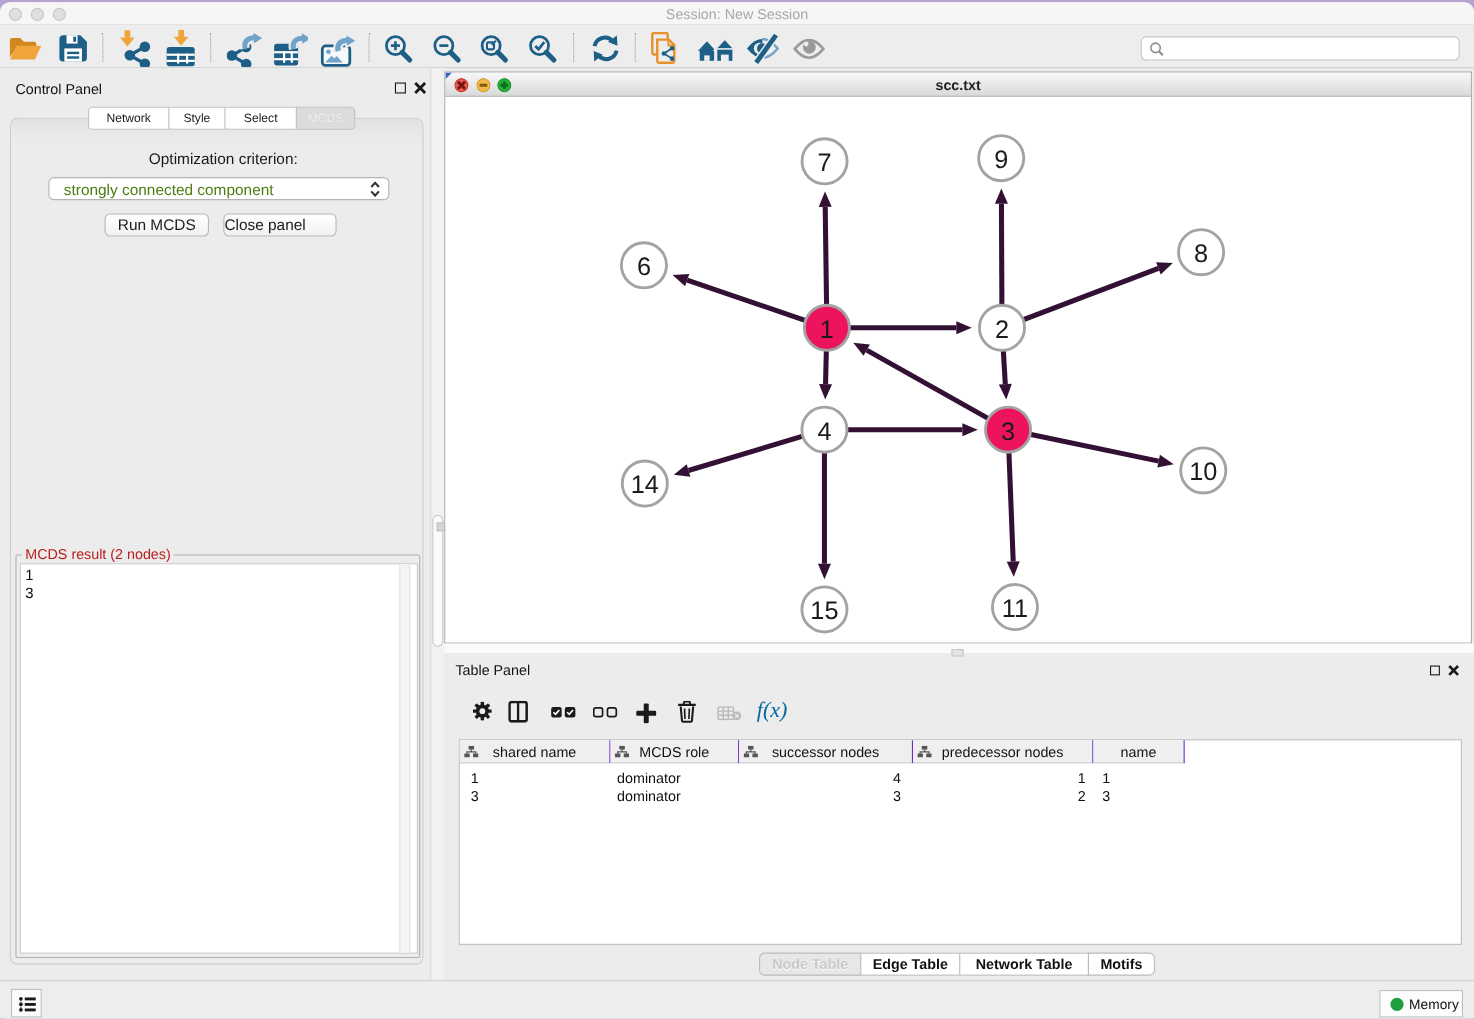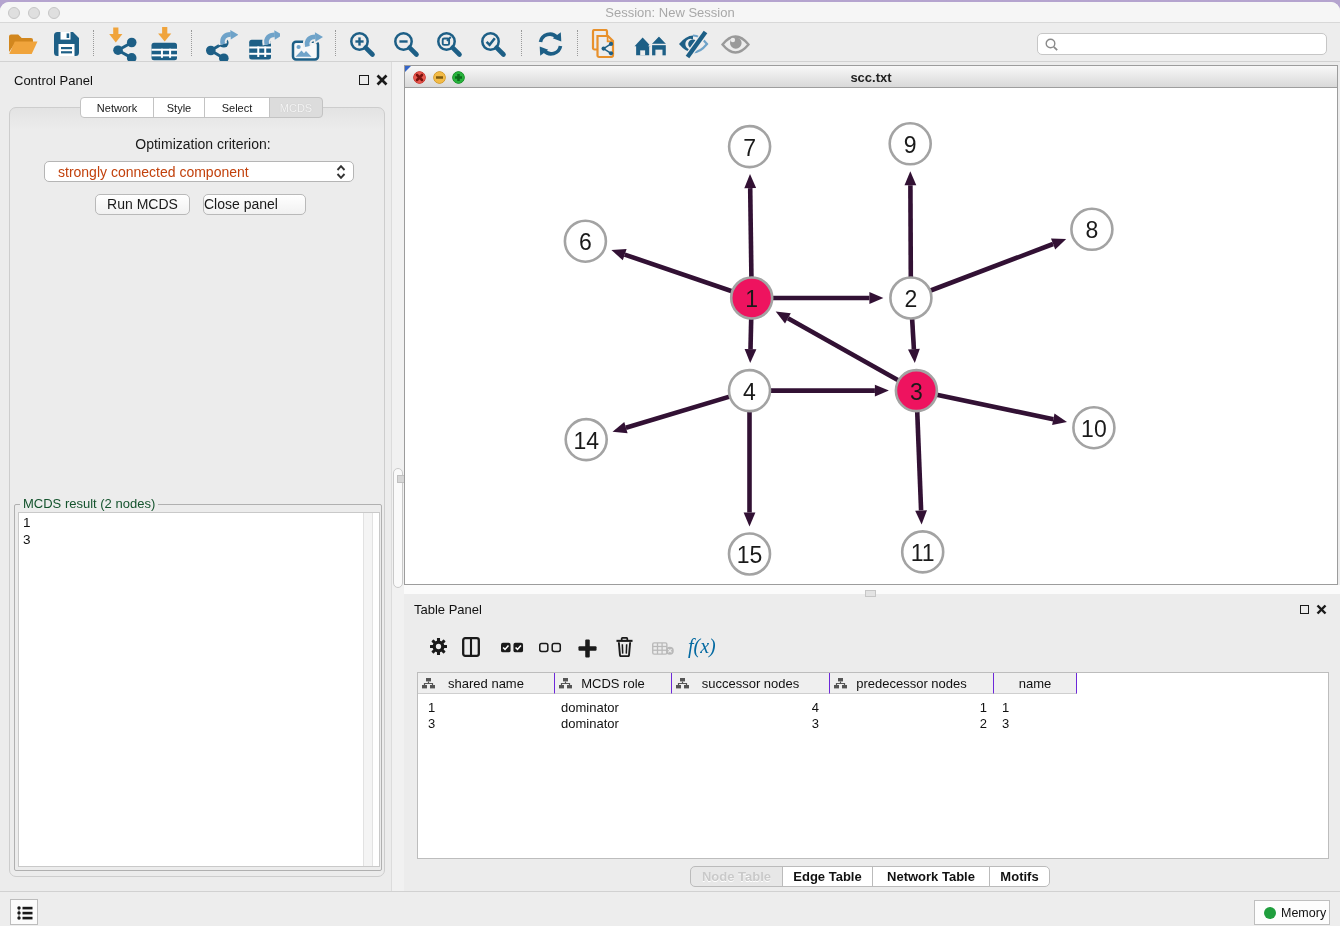--- a/index.html
+++ b/index.html
@@ -209,30 +209,30 @@
         <line x1="1.5" y1="1.5" x2="10.5" y2="10.5" stroke="#1a1a1a" stroke-width="2.6"></line>
         <line x1="10.5" y1="1.5" x2="1.5" y2="10.5" stroke="#1a1a1a" stroke-width="2.6"></line>
       </svg>
 <div id="cp-box"></div>
 <div class="tab" style="left:80px;width:74px;border-radius:4px 0 0 4px;">Network</div>
       <div class="tab" style="left:153px;width:52px;">Style</div>
       <div class="tab" style="left:204px;width:66px;">Select</div>
       <div class="tab" style="left:269px;width:54px;border-radius:0 4px 4px 0;background:#dcdcdc;color:#f5f5f5;text-shadow:0 0 1px #bbb;">MCDS</div>
 <div class="abs" style="left:14px;top:74px;width:378px;text-align:center;font-size:14px;color:#1a1a1a;">Optimization criterion:</div>
 <div class="abs" style="left:44px;top:99px;width:310px;height:21px;background:#fff;border:1px solid #b5b5b5;border-radius:5px;">
-  <div class="abs" style="left:13px;top:2px;font-size:14px;color:#c2410c;">strongly connected component</div>
+  <div class="abs" style="left:13px;top:2px;font-size:14px;color:#4d7c0f;">strongly connected component</div>
         <svg class="abs" style="right:7px;top:3px" width="10" height="14" viewBox="0 0 10 14">
           <polyline points="1.5,5 5,1.2 8.5,5" fill="none" stroke="#333" stroke-width="1.9"></polyline>
           <polyline points="1.5,9 5,12.8 8.5,9" fill="none" stroke="#333" stroke-width="1.9"></polyline>
         </svg>
 </div>
 <div class="abs" style="left:95px;top:132px;width:95px;height:21px;background:linear-gradient(#ffffff,#f1f1f1);border:1px solid #b9b9b9;border-radius:5px;text-align:center;line-height:19px;font-size:14px;color:#1a1a1a;">Run MCDS</div>
 <div class="abs" style="left:203px;top:132px;width:103px;height:21px;background:linear-gradient(#ffffff,#f1f1f1);border:1px solid #b9b9b9;border-radius:5px;line-height:19px;font-size:14px;color:#1a1a1a;">Close panel</div>
 <div class="abs" style="left:14px;top:442px;width:368px;height:367px;border:1px solid #b0b0b0;border-radius:2px;"></div>
-<div class="abs" style="left:20px;top:434px;font-size:13px;color:#14532d;background:#ececec;padding:0 3px;line-height:15px;z-index:3;">MCDS result (2 nodes)</div>
+<div class="abs" style="left:20px;top:434px;font-size:13px;color:#b91c1c;background:#ececec;padding:0 3px;line-height:15px;z-index:3;">MCDS result (2 nodes)</div>
 <div class="abs" style="left:18px;top:450px;width:362px;height:355px;background:#fff;border:1px solid #c9c9c9;z-index:2;">
   <div class="abs" style="left:4px;top:1px;font-size:13.5px;color:#111;line-height:17px;">1<br>3</div>
   <div class="abs" style="right:6px;top:0;width:10px;height:353px;background:#f4f4f4;border-left:1px solid #e2e2e2;border-right:1px solid #e2e2e2;"></div>
 </div>
     </div>
   <div id="vsplit">
     <div class="abs" style="left:1px;top:406px;width:10px;height:120px;background:#fafafa;border:1px solid #c9c9c9;border-radius:5px;"></div>
     <div class="abs" style="left:5px;top:413px;width:8px;height:8px;background:#d6d6d6;border:1px solid #c0c0c0;"></div>
   </div>
   <div id="netwin">

